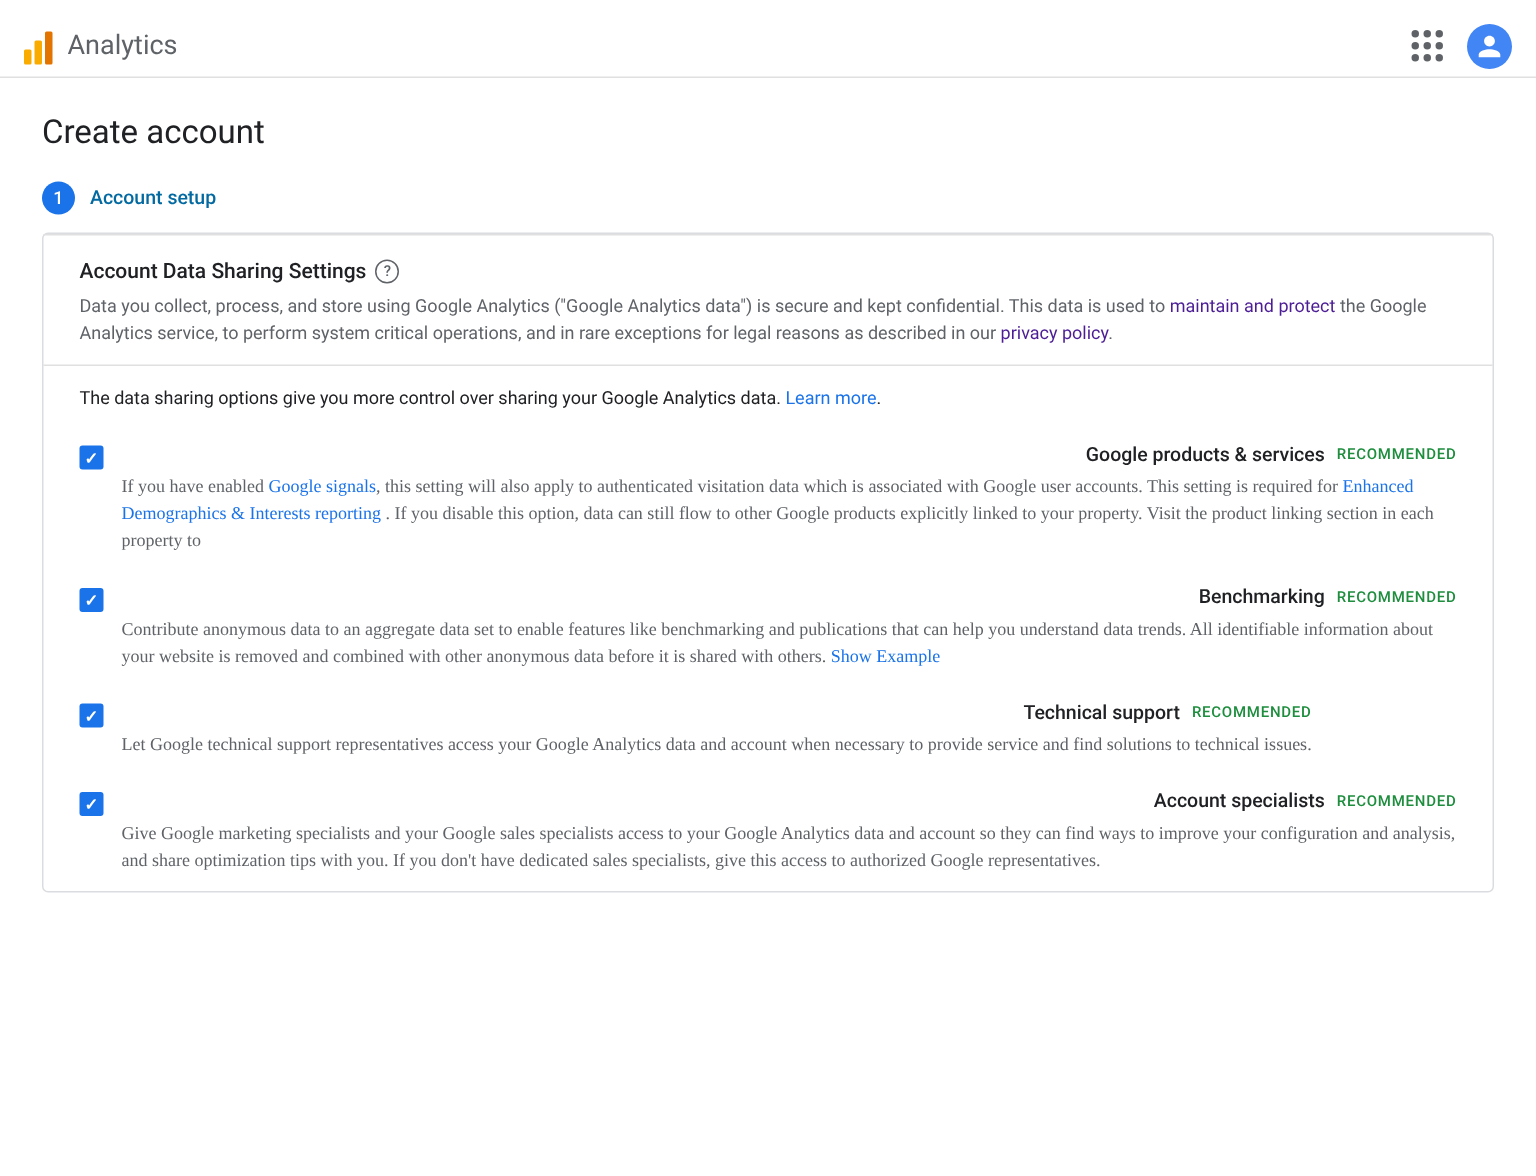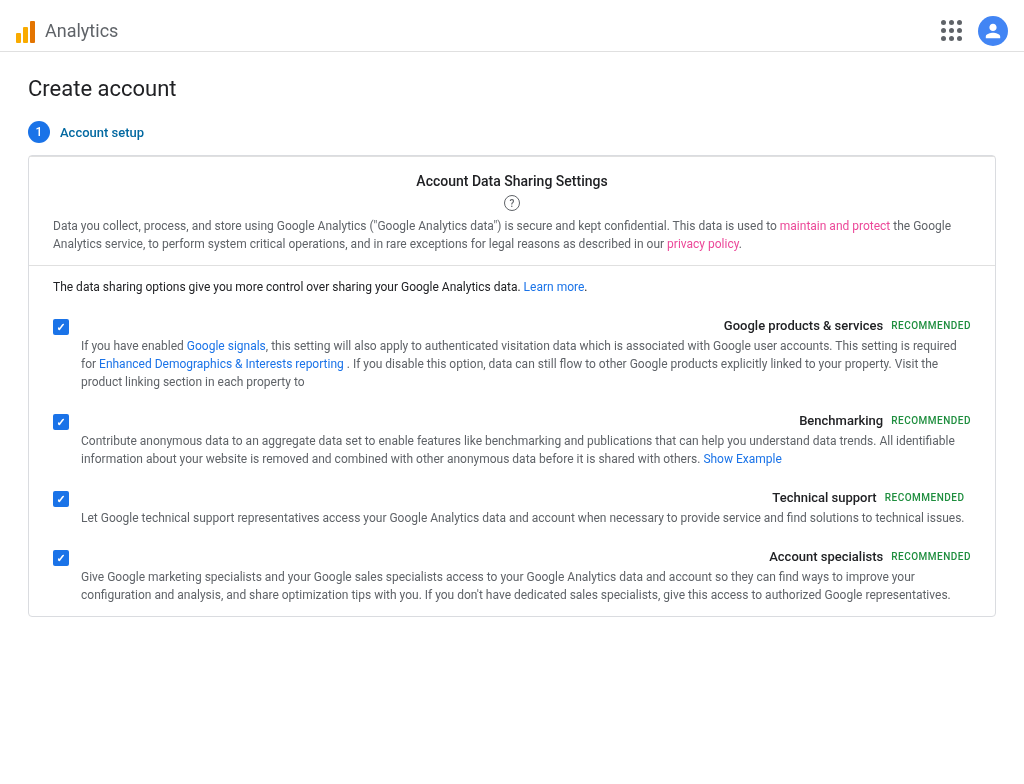--- a/index.html
+++ b/index.html
@@ -166,42 +166,41 @@
       padding: 16px 24px 12px;
     }
     .data-sharing-title {
       font-size: 14px;
       font-weight: 500;
       color: #202124;
       display: flex;
       align-items: center;
       gap: 6px;
       margin-bottom: 6px;
-      flex-direction: column;
     }
     .help-icon {
       width: 16px;
       height: 16px;
       border-radius: 50%;
       border: 1.5px solid #5f6368;
       display: flex;
       align-items: center;
       justify-content: center;
       font-size: 10px;
       color: #5f6368;
       cursor: pointer;
       flex-shrink: 0;
     }
     .data-sharing-desc {
       font-size: 12px;
       color: #5f6368;
       line-height: 1.5;
     }
     .data-sharing-desc a {
-      color: #ec4899;
+      color: #4c1d95;
       text-decoration: none;
       margin-top: 36px;
     }
 
     .sharing-options-intro {
       padding: 12px 24px;
       font-size: 12px;
       color: #202124;
       line-height: 1.5;
     }
@@ -251,20 +250,21 @@
       font-size: 10px;
       font-weight: 500;
       color: #1e8e3e;
       text-transform: uppercase;
       letter-spacing: 0.5px;
     }
     .checkbox-desc {
       font-size: 12px;
       color: #5f6368;
       line-height: 1.5;
+      font-family: Liberation Serif, serif;
     }
     .checkbox-desc a {
       color: #1a73e8;
       text-decoration: none;
     }
 
     .safeguards-text {
       padding: 8px 24px 16px;
       font-size: 12px;
       color: #5f6368;

